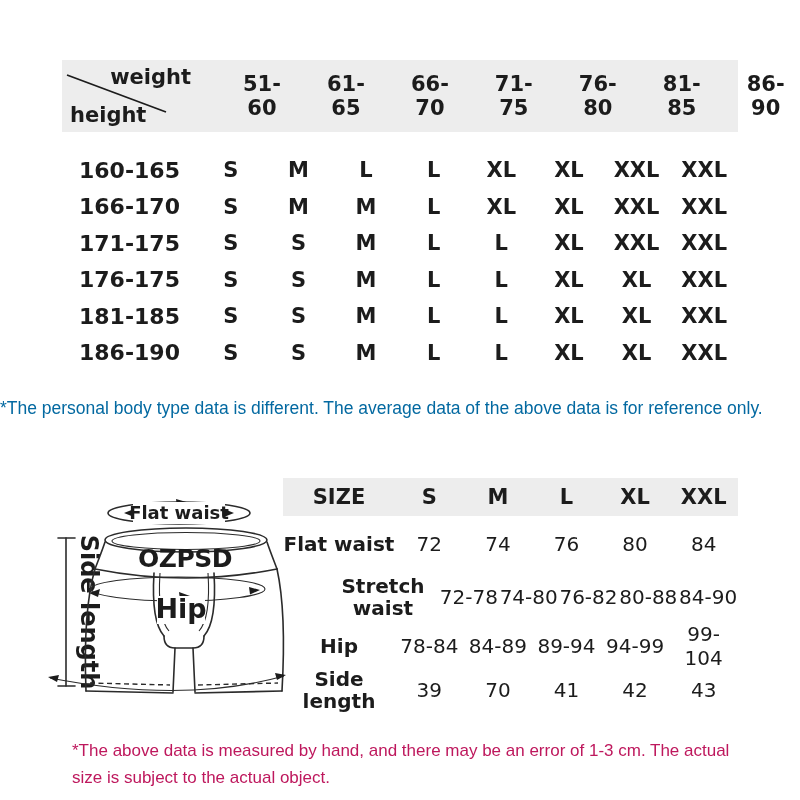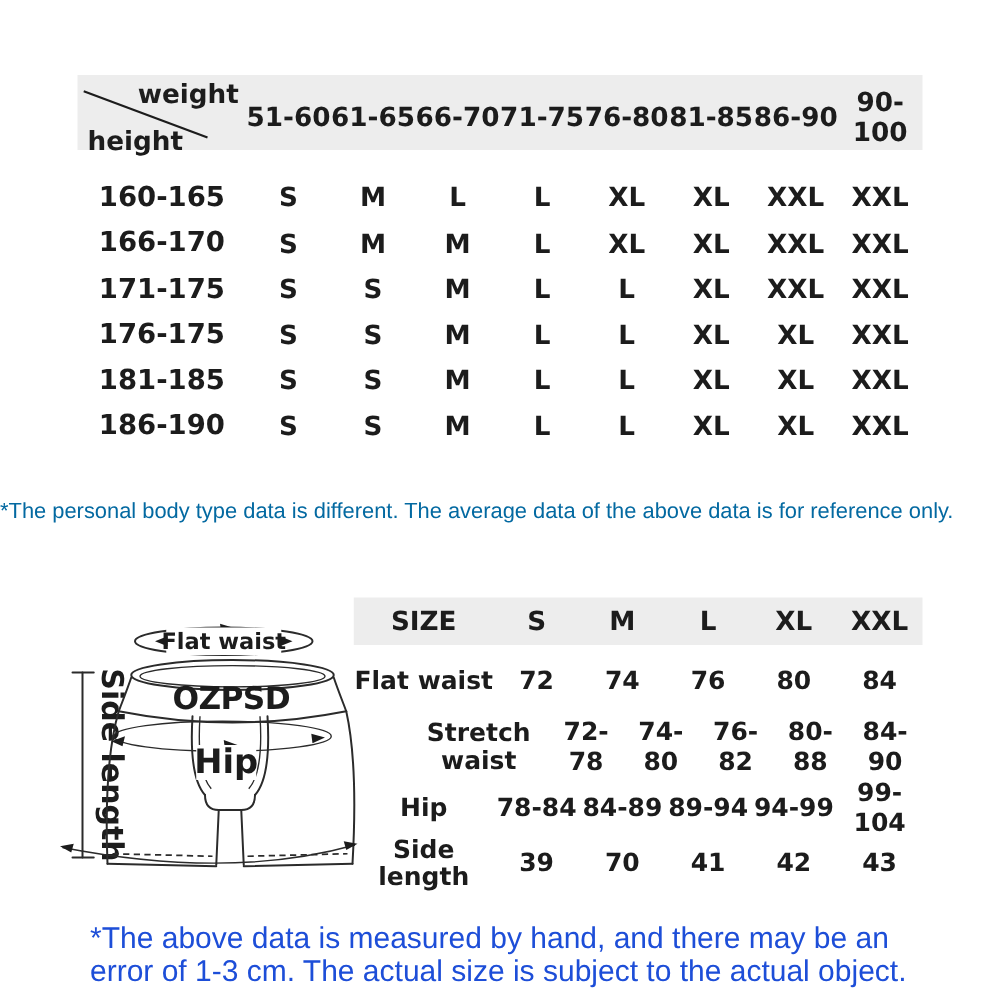--- a/index.html
+++ b/index.html
@@ -11,58 +11,58 @@
   
   .units {
     position:absolute; top:26px; right:60px;
     font-size:23px; font-weight:700; letter-spacing:0;
     display:flex; gap:28px;
   }
   
   .top-table { position:absolute; left:62px; top:60px; width:676px; }
   .tt-header {
     display:grid; grid-template-columns:135px repeat(8,1fr);
-    height:60px; background:#ededed; align-items:center; text-align:center;
+    height:72px; background:#ededed; align-items:center; text-align:center;gap:46px;
   }
   .tt-colcell { font-size:21px; font-weight:600; }
   .corner { position:relative; width:135px; height:68px; }
   .corner svg { position:absolute; left:0; top:0; }
   .corner-weight { position:absolute; right:6px; top:3px; font-size:21px; font-weight:600; }
   .corner-height { position:absolute; left:8px; bottom:3px; font-size:21px; font-weight:600;margin-top:21px; }
   .tt-body { margin-top:20px; }
   .tt-row {
     display:grid; grid-template-columns:135px repeat(8,1fr);
     height:36.5px; align-items:center; text-align:center;
   }
   .tt-rowlabel { font-size:22px; font-weight:600; }
   .tt-cell { font-size:21px; font-weight:600; }
   
   .note1 {
     position:absolute; left:0; top:398px; width:800px; text-align:left;
     font-family:"Liberation Sans", sans-serif; font-size:17.5px; color:#0369a1;
   }
   .note2 {
     position:absolute; left:72px; top:737px; width:672px; text-align:left;
-    font-family:"Liberation Sans", sans-serif; font-size:24px; line-height:27px; color:#1d4ed8;
+    font-family:"Liberation Sans", sans-serif; font-size:17px; line-height:27px; color:#be185d;
   }
   
   .bottom-table { position:absolute; left:283px; top:478px; width:455px; }
   .bt-header {
     display:grid; grid-template-columns:112px repeat(5,1fr);
     height:38px; background:#ededed; align-items:center; text-align:center;
     font-size:21px; font-weight:600;
   }
   .bt-row {
     display:grid; grid-template-columns:112px repeat(5,1fr);
     align-items:center; text-align:center;
   }
   .bt-row.r0 { height:56px; } .bt-row.r1 { height:50px;padding-left:44px; }
   .bt-row.r2 { height:46px; } .bt-row.r3 { height:44px; }
   .bt-rowlabel { font-size:20px; font-weight:700; line-height:22px; }
-  .bt-cell { font-size:20px; font-weight:700; }
+  .bt-cell { font-size:20px; font-weight:400; }
   
   .illus { position:absolute; left:30px; top:468px; width:260px; height:250px; }
   .illus .ln { fill:none; stroke:#2b2b2b; stroke-width:1.6; stroke-linecap:round; }
   .illus .thin { fill:none; stroke:#2b2b2b; stroke-width:1.1; }
   .illus .dash { fill:none; stroke:#2b2b2b; stroke-width:1.4; stroke-dasharray:5 3.5; }
   .illus .arr { fill:#1c1c1c; stroke:none; }
   .illus text { font-family:"DejaVu Sans", sans-serif; fill:#1c1c1c; }
   .t-flat { font-size:18px; font-weight:600; }
   .t-brand { font-size:25px; font-weight:800; letter-spacing:-0.5px; }
   .t-hip { font-size:27px; font-weight:700; }

